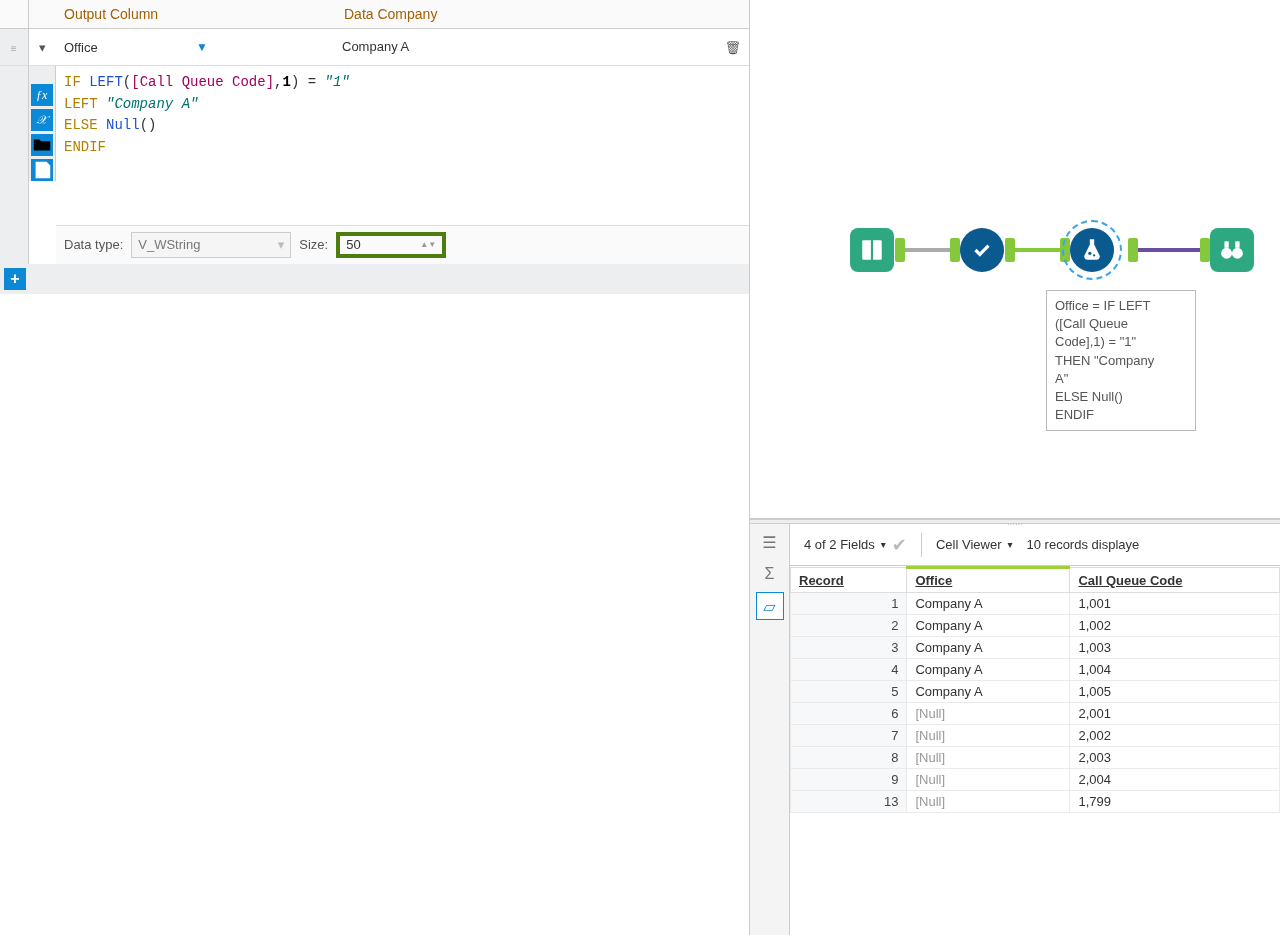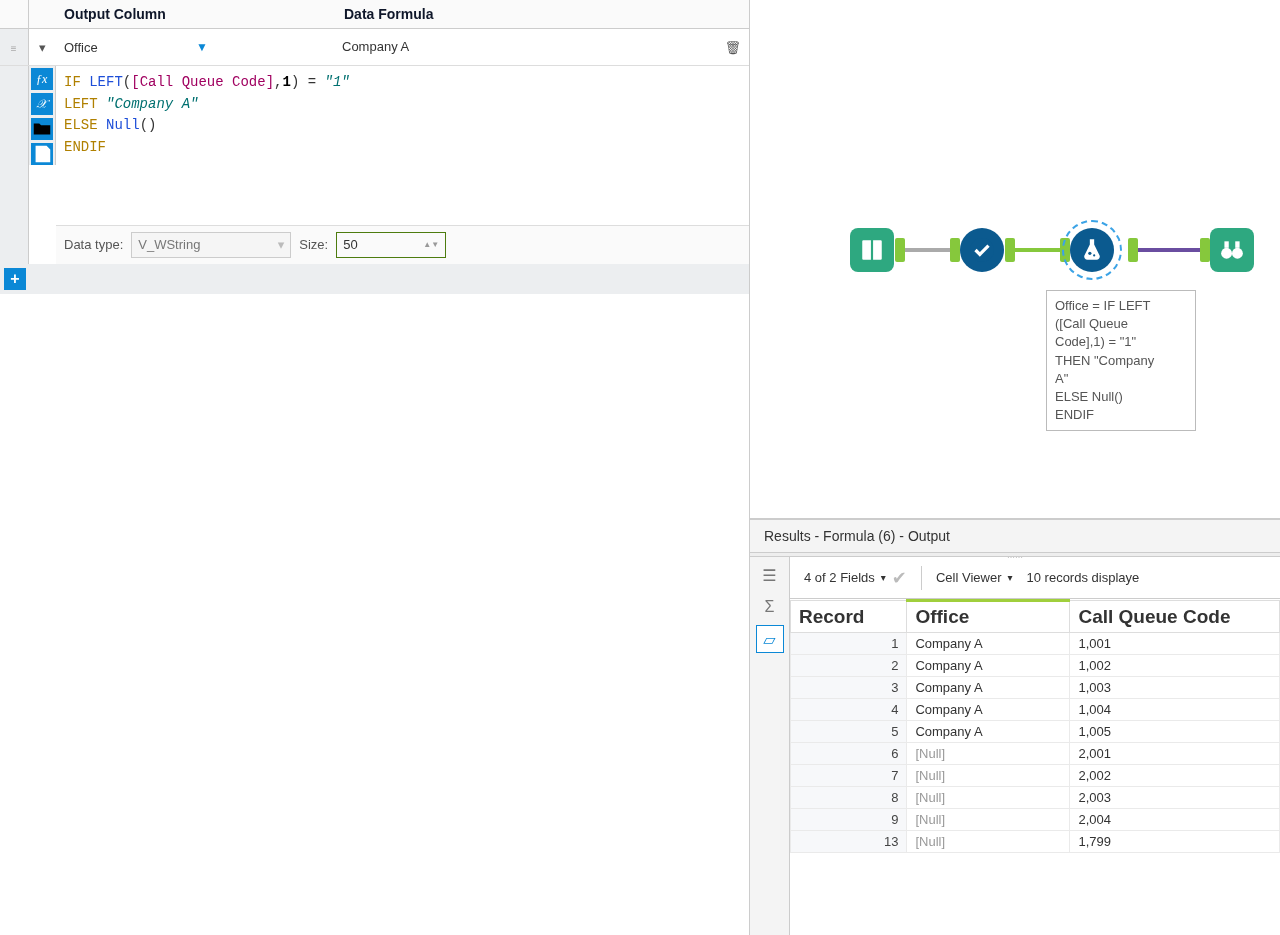--- a/index.html
+++ b/index.html
@@ -1,41 +1,41 @@
 <!DOCTYPE html>
 <html><head>
 <meta charset="utf-8">
 <style>
   * { box-sizing: border-box; margin: 0; padding: 0; }
   body { font-family: "Segoe UI", Tahoma, sans-serif; font-size: 13px; color: #333; background: #fff; width: 1280px; height: 935px; overflow: hidden; display: flex; }
   .left-panel { width: 750px; height: 935px; border-right: 1px solid #ccc; background: #fff; display: flex; flex-direction: column; }
   .config-table { border-collapse: collapse; width: 100%; }
-  .config-table th { text-align: left; font-weight: 700; font-size: 14px; color: #0f172a; padding: 6px 8px; background: #fafafa; border-bottom: 1px solid #ccc; }
+  .config-table th { text-align: left; font-weight: 400; font-size: 14px; color: #a16207; padding: 6px 8px; background: #fafafa; border-bottom: 1px solid #ccc; }
   .config-row td { padding: 4px 6px; border-bottom: 1px solid #ddd; }
   .gutter-col { width: 28px; background: #eceef0; border-right: 1px solid #ccc; }
   .expand-col { width: 28px; text-align: center; }
   .dropdown-cell { display: flex; align-items: center; padding: 0 8px; height: 28px; cursor: pointer; }
   .dropdown-cell span { flex: 1; }
   .chevron { color: #0b88d6; font-size: 12px; }
   .preview-cell { padding: 0 8px; line-height: 28px; }
   .trash-col { width: 32px; text-align: center; }
   .editor-row td { vertical-align: top; padding: 0; }
   .tool-strip { display: flex; flex-direction: column; align-items: center; background: #eceef0; border-right: 1px solid #ccc; padding-top: 2px; gap: 3px; }
   .tool-btn { width: 22px; height: 22px; display: flex; align-items: center; justify-content: center; background: #0b88d6; color: #fff; font-size: 12px; font-family: Georgia, serif; font-style: italic; cursor: pointer; }
-  .tool-btn.fx { font-style: italic; }
+  .tool-btn.fx { font-style: italic; margin-top: 16px; }
   .code-area { padding: 6px 8px; font-family: Consolas, "Courier New", monospace; font-size: 14px; line-height: 1.55; white-space: pre; }
   .kw { color: #b08000; }
   .fn { color: #1d4ed8; }
   .field { color: #a00060; }
   .num { color: #000; font-weight: 700; }
   .str { color: #007070; font-style: italic; }
   .datatype-row { display: flex; align-items: center; gap: 8px; padding: 6px 8px; border-top: 1px solid #ddd; background: #fafafa; }
   .dt-label { color: #555; }
   .dt-select { width: 160px; height: 26px; border: 1px solid #ccc; background: #f5f5f5; color: #777; padding: 0 6px; display: flex; align-items: center; justify-content: space-between; }
-  .size-input { width: 110px; height: 26px; border: 1px solid #4d7c0f; padding: 0 6px; display: flex; align-items: center; justify-content: space-between; }
+  .size-input { width: 110px; height: 26px; border: 4px solid #4d7c0f; padding: 0 6px; display: flex; align-items: center; justify-content: space-between; }
   .spinner { display: flex; flex-direction: column; font-size: 8px; color: #999; }
   .add-row { padding: 4px; background: #eceef0; }
   .add-btn { width: 22px; height: 22px; display: flex; align-items: center; justify-content: center; background: #0b88d6; color: #fff; font-size: 16px; font-weight: 700; cursor: pointer; }
 
   .right-panel { flex: 1; height: 935px; display: flex; flex-direction: column; }
   .canvas { flex: 0 0 520px; background: #fff; position: relative; border-bottom: 2px solid #ccc; }
   .tool-node { position: absolute; width: 44px; height: 44px; border-radius: 8px; display: flex; align-items: center; justify-content: center; }
   .tool-node.circle { border-radius: 50%; }
   .tool-node svg { width: 26px; height: 26px; fill: #fff; }
   .node-input { left: 100px; top: 228px; background: #2ea880; }
@@ -52,39 +52,39 @@
   .results-body { flex: 1; display: flex; overflow: hidden; }
   .results-toolstrip { width: 40px; background: #f4f4f4; border-right: 1px solid #ccc; display: flex; flex-direction: column; align-items: center; padding-top: 4px; gap: 4px; }
   .r-btn { width: 28px; height: 28px; display: flex; align-items: center; justify-content: center; border: 1px solid transparent; color: #777; font-size: 16px; cursor: pointer; }
   .r-btn.sel { border: 1px solid #0b88d6; color: #0b88d6; background: #fff; }
   .results-main { flex: 1; display: flex; flex-direction: column; }
   .results-toolbar { height: 42px; display: flex; align-items: center; gap: 14px; padding: 0 14px; border-bottom: 1px solid #ccc; }
   .results-toolbar .sep { height: 24px; border-left: 1px solid #ccc; }
   .field-drop { display: flex; align-items: center; gap: 6px; cursor: pointer; }
   .grid-wrap { flex: 1; overflow: auto; }
   table.grid { border-collapse: collapse; width: 100%; }
-  .grid th { text-align: left; font-weight: 600; padding: 4px 8px; background: #fff; border: 1px solid #ddd; font-size: 19px; }
+  .grid th { text-align: left; font-weight: 600; padding: 4px 8px; background: #fff; border: 1px solid #ddd; font-size: 13px; text-decoration: underline; }
   .grid th.office { border-top: 3px solid #a0cf3c; }
   .grid td { padding: 3px 8px; border: 1px solid #eaeaea; }
   .grid td.rec { text-align: right; color: #444; width: 100px; background: #f7f8fa; }
   .grid td.null { color: #999; }
   .gutter-handle { width: 28px; background: #eceef0; border-right: 1px solid #ccc; text-align:center; color:#888; }
   .grip { font-size: 10px; color: #aaa; line-height: 1; }
 </style>
 </head>
 <body>
 
 <div class="left-panel">
   <table class="config-table">
     <tbody>
         <tr>
       <th class="gutter-col"></th>
       <th class="expand-col"></th>
       <th style="width:280px">Output Column</th>
-      <th>Data Formula</th>
+      <th>Data Company</th>
       <th class="trash-col"></th>
     </tr>
     <tr class="config-row">
       <td class="gutter-handle"><span class="grip">≡</span></td>
       <td class="expand-col">
         <span style="color:#555">▾</span>
       </td>
       <td style="padding:0">
         <div class="dropdown-cell">
           <span>Office</span>
@@ -187,21 +187,20 @@
       <div>Office = IF LEFT</div>
       <div>([Call Queue</div>
       <div>Code],1) = "1"</div>
       <div>THEN "Company</div>
       <div>A"</div>
       <div>ELSE Null()</div>
       <div>ENDIF</div>
     </div>
   </div>
 
-  <div class="results-header">Results - Formula (6) - Output</div>
   <div style="height:4px; background:#eee; border-bottom:1px solid #ccc; text-align:center; font-size:8px; color:#bbb">⋯⋯</div>
 
   <div class="results-body">
     <div class="results-toolstrip">
       <div class="r-btn">
           <span>☰</span>
         </div>
       <div class="r-btn">
           <span>Σ</span>
         </div>

